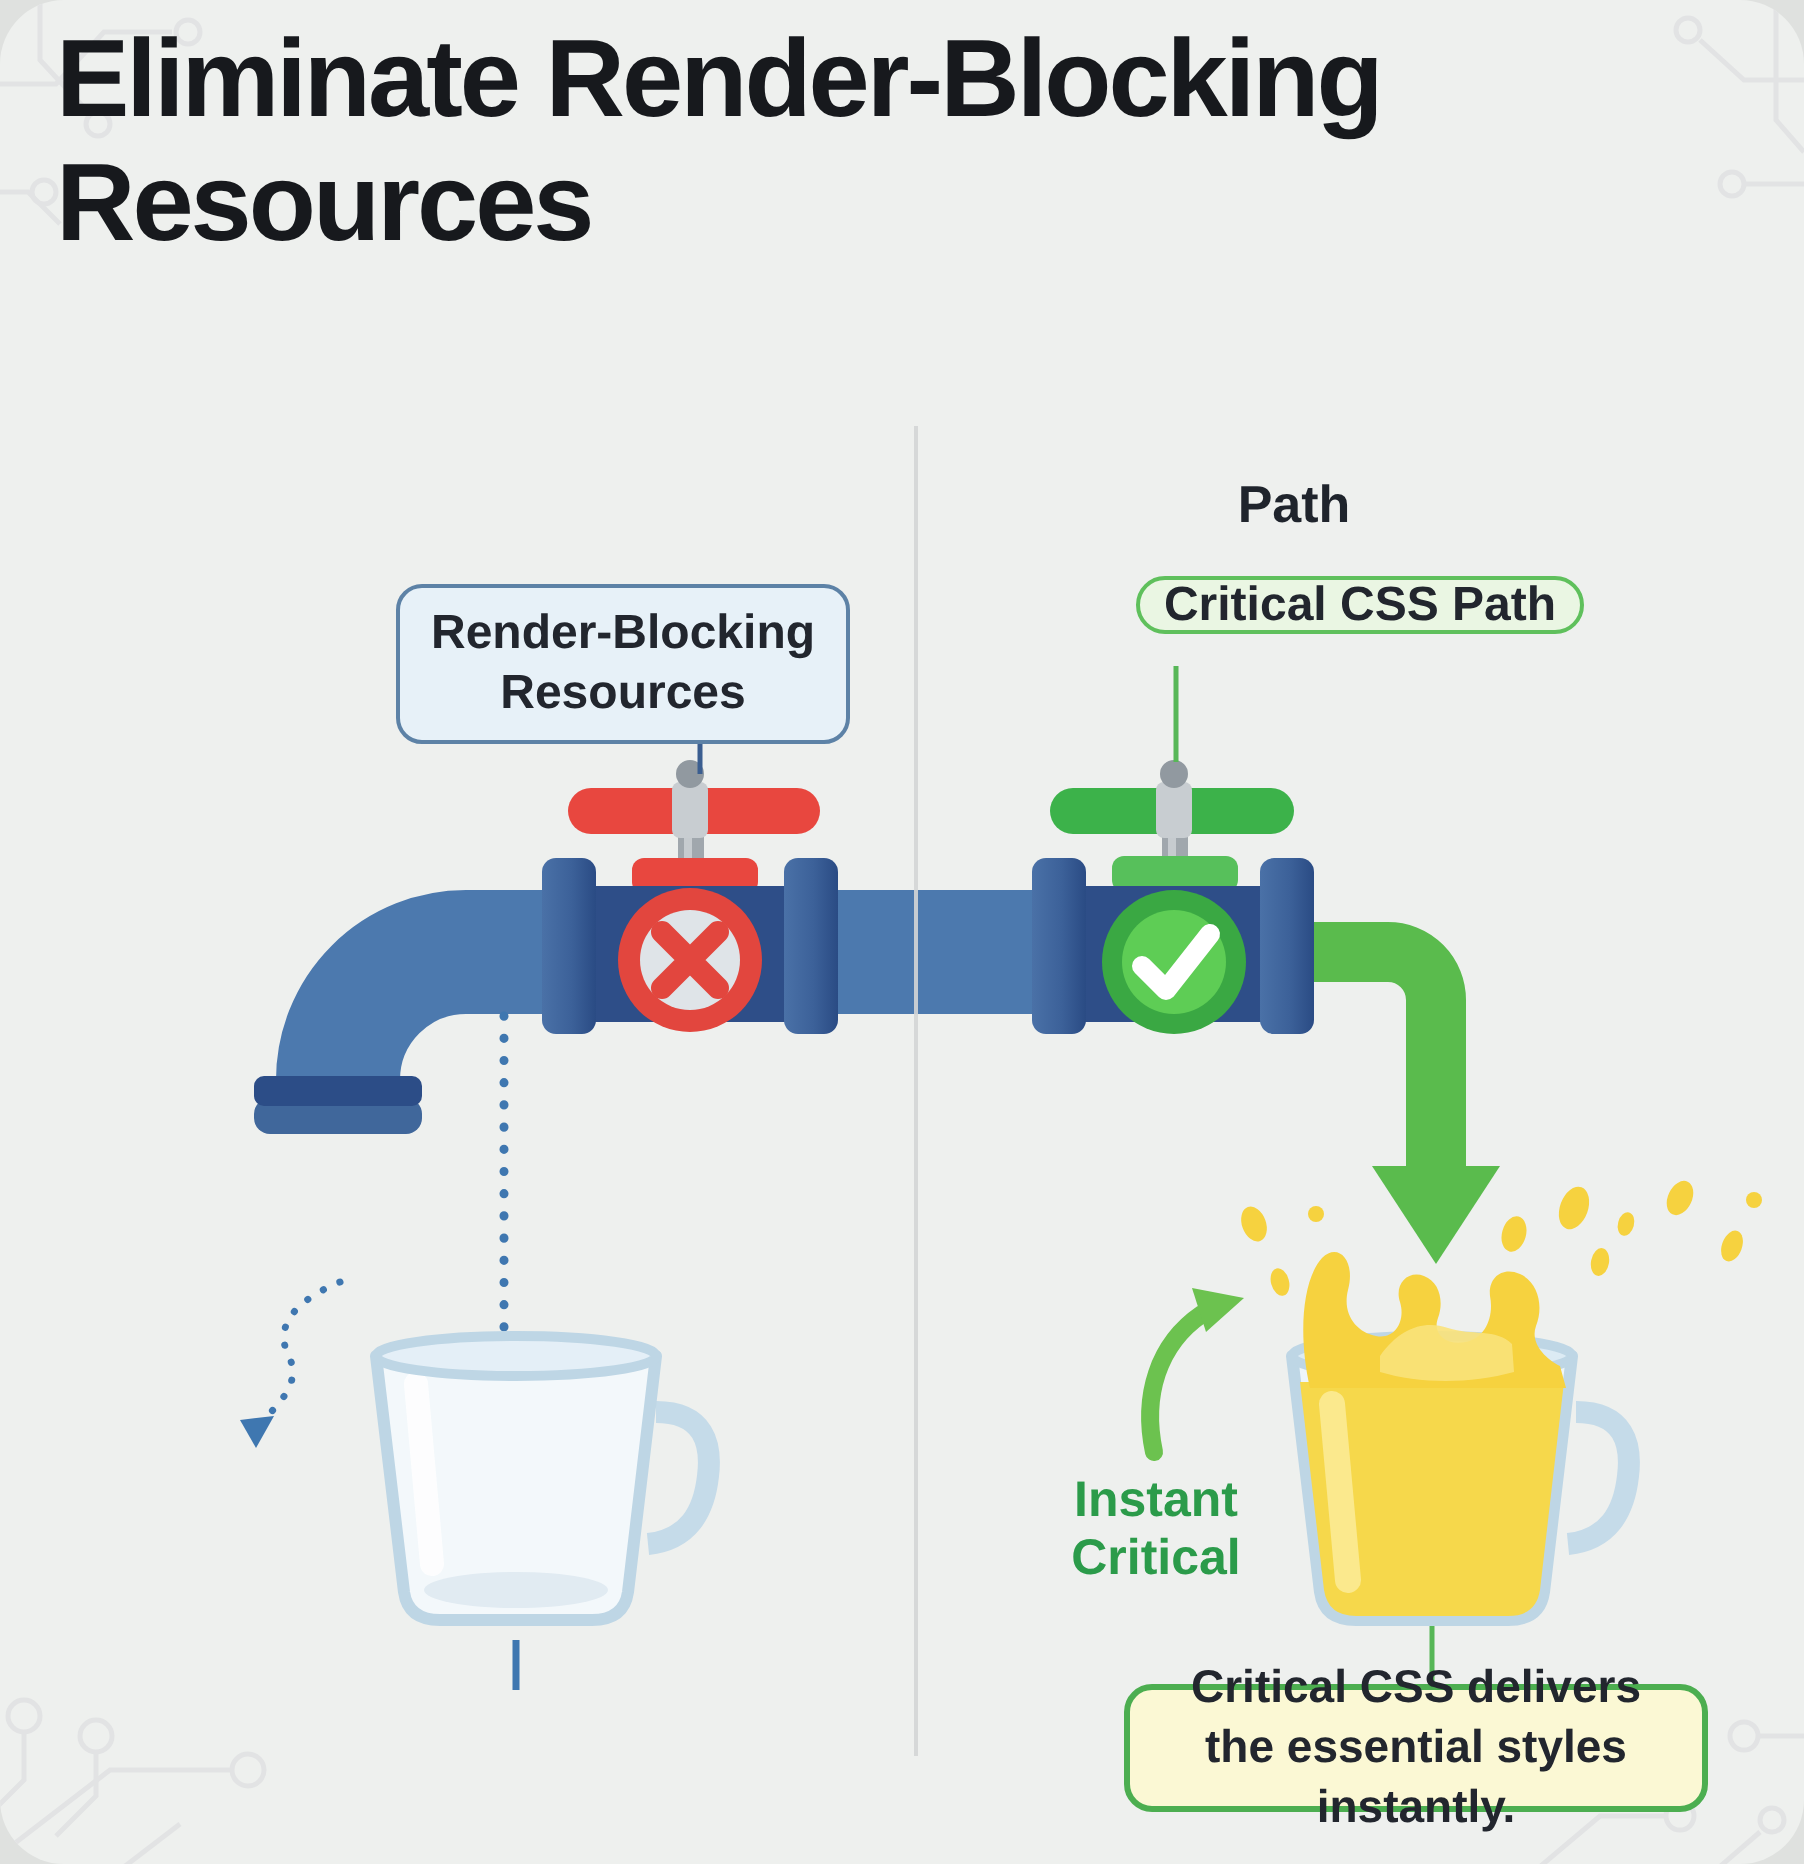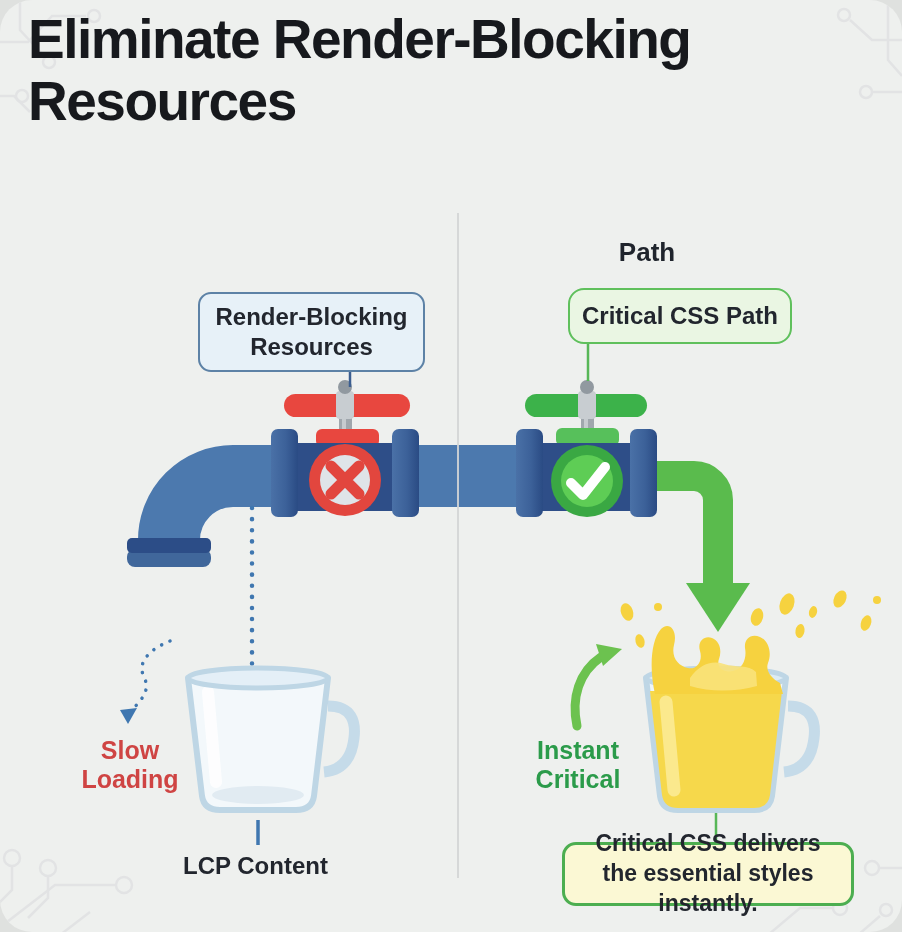--- a/index.html
+++ b/index.html
@@ -9,21 +9,21 @@
   .ovl{position:absolute;z-index:2;box-sizing:border-box;}
   .title{left:28px;top:8px;width:862px;font-size:55px;line-height:1.13;font-weight:700;
          letter-spacing:-1.5px;color:#17191d;}
   .col-header{top:237px;width:160px;text-align:center;font-size:26px;font-weight:700;color:#1f242c;}
   .hdr-before{left:187px;}
   .hdr-after{left:567px;}
   .callout{display:flex;align-items:center;justify-content:center;text-align:center;
            font-weight:700;color:#22262e;}
   .box-before{left:150px;top:292px;width:227px;height:80px;background:#e7f1f8;
               border:2.5px solid #5d82a6;border-radius:13px;font-size:24px;line-height:1.25;padding:4px 14px;margin-left:48px;}
-  .box-after{left:568px;top:288px;width:224px;height:56px;background:#eaf6e3;
+  .box-after{left:568px;top:288px;width:224px;height:29px;background:#eaf6e3;
              border:2.5px solid #5fc05c;border-radius:16px;font-size:24px;}
   .flow-label{width:140px;text-align:center;font-size:25px;font-weight:700;line-height:1.16;}
   .slow{left:60px;top:736px;color:#cf4443;}
   .instant{left:508px;top:736px;color:#2b9b4a;}
   .lcp{left:173px;top:852px;width:165px;text-align:center;font-size:24px;font-weight:700;color:#22262e;}
   .note{left:562px;top:842px;width:292px;height:64px;background:#fbf8d4;border:3px solid #4cae50;
         border-radius:14px;font-size:23px;line-height:1.3;padding:4px 12px;}
 </style>
 </head>
 <body>
@@ -173,22 +173,20 @@
 
   <div class="ovl col-header hdr-after">Path</div>
 
   <div class="ovl callout box-before">
     <span>Render-Blocking Resources</span>
   </div>
   <div class="ovl callout box-after">
     <span>Critical CSS Path</span>
   </div>
 
-  <div class="ovl flow-label slow">Slow Loading</div>
   <div class="ovl flow-label instant">Instant Critical</div>
 
-  <div class="ovl lcp">LCP Content</div>
 
   <div class="ovl callout note">
     <span>Critical CSS delivers the essential styles instantly.</span>
   </div>
 
 </div>
 
 </body></html>

